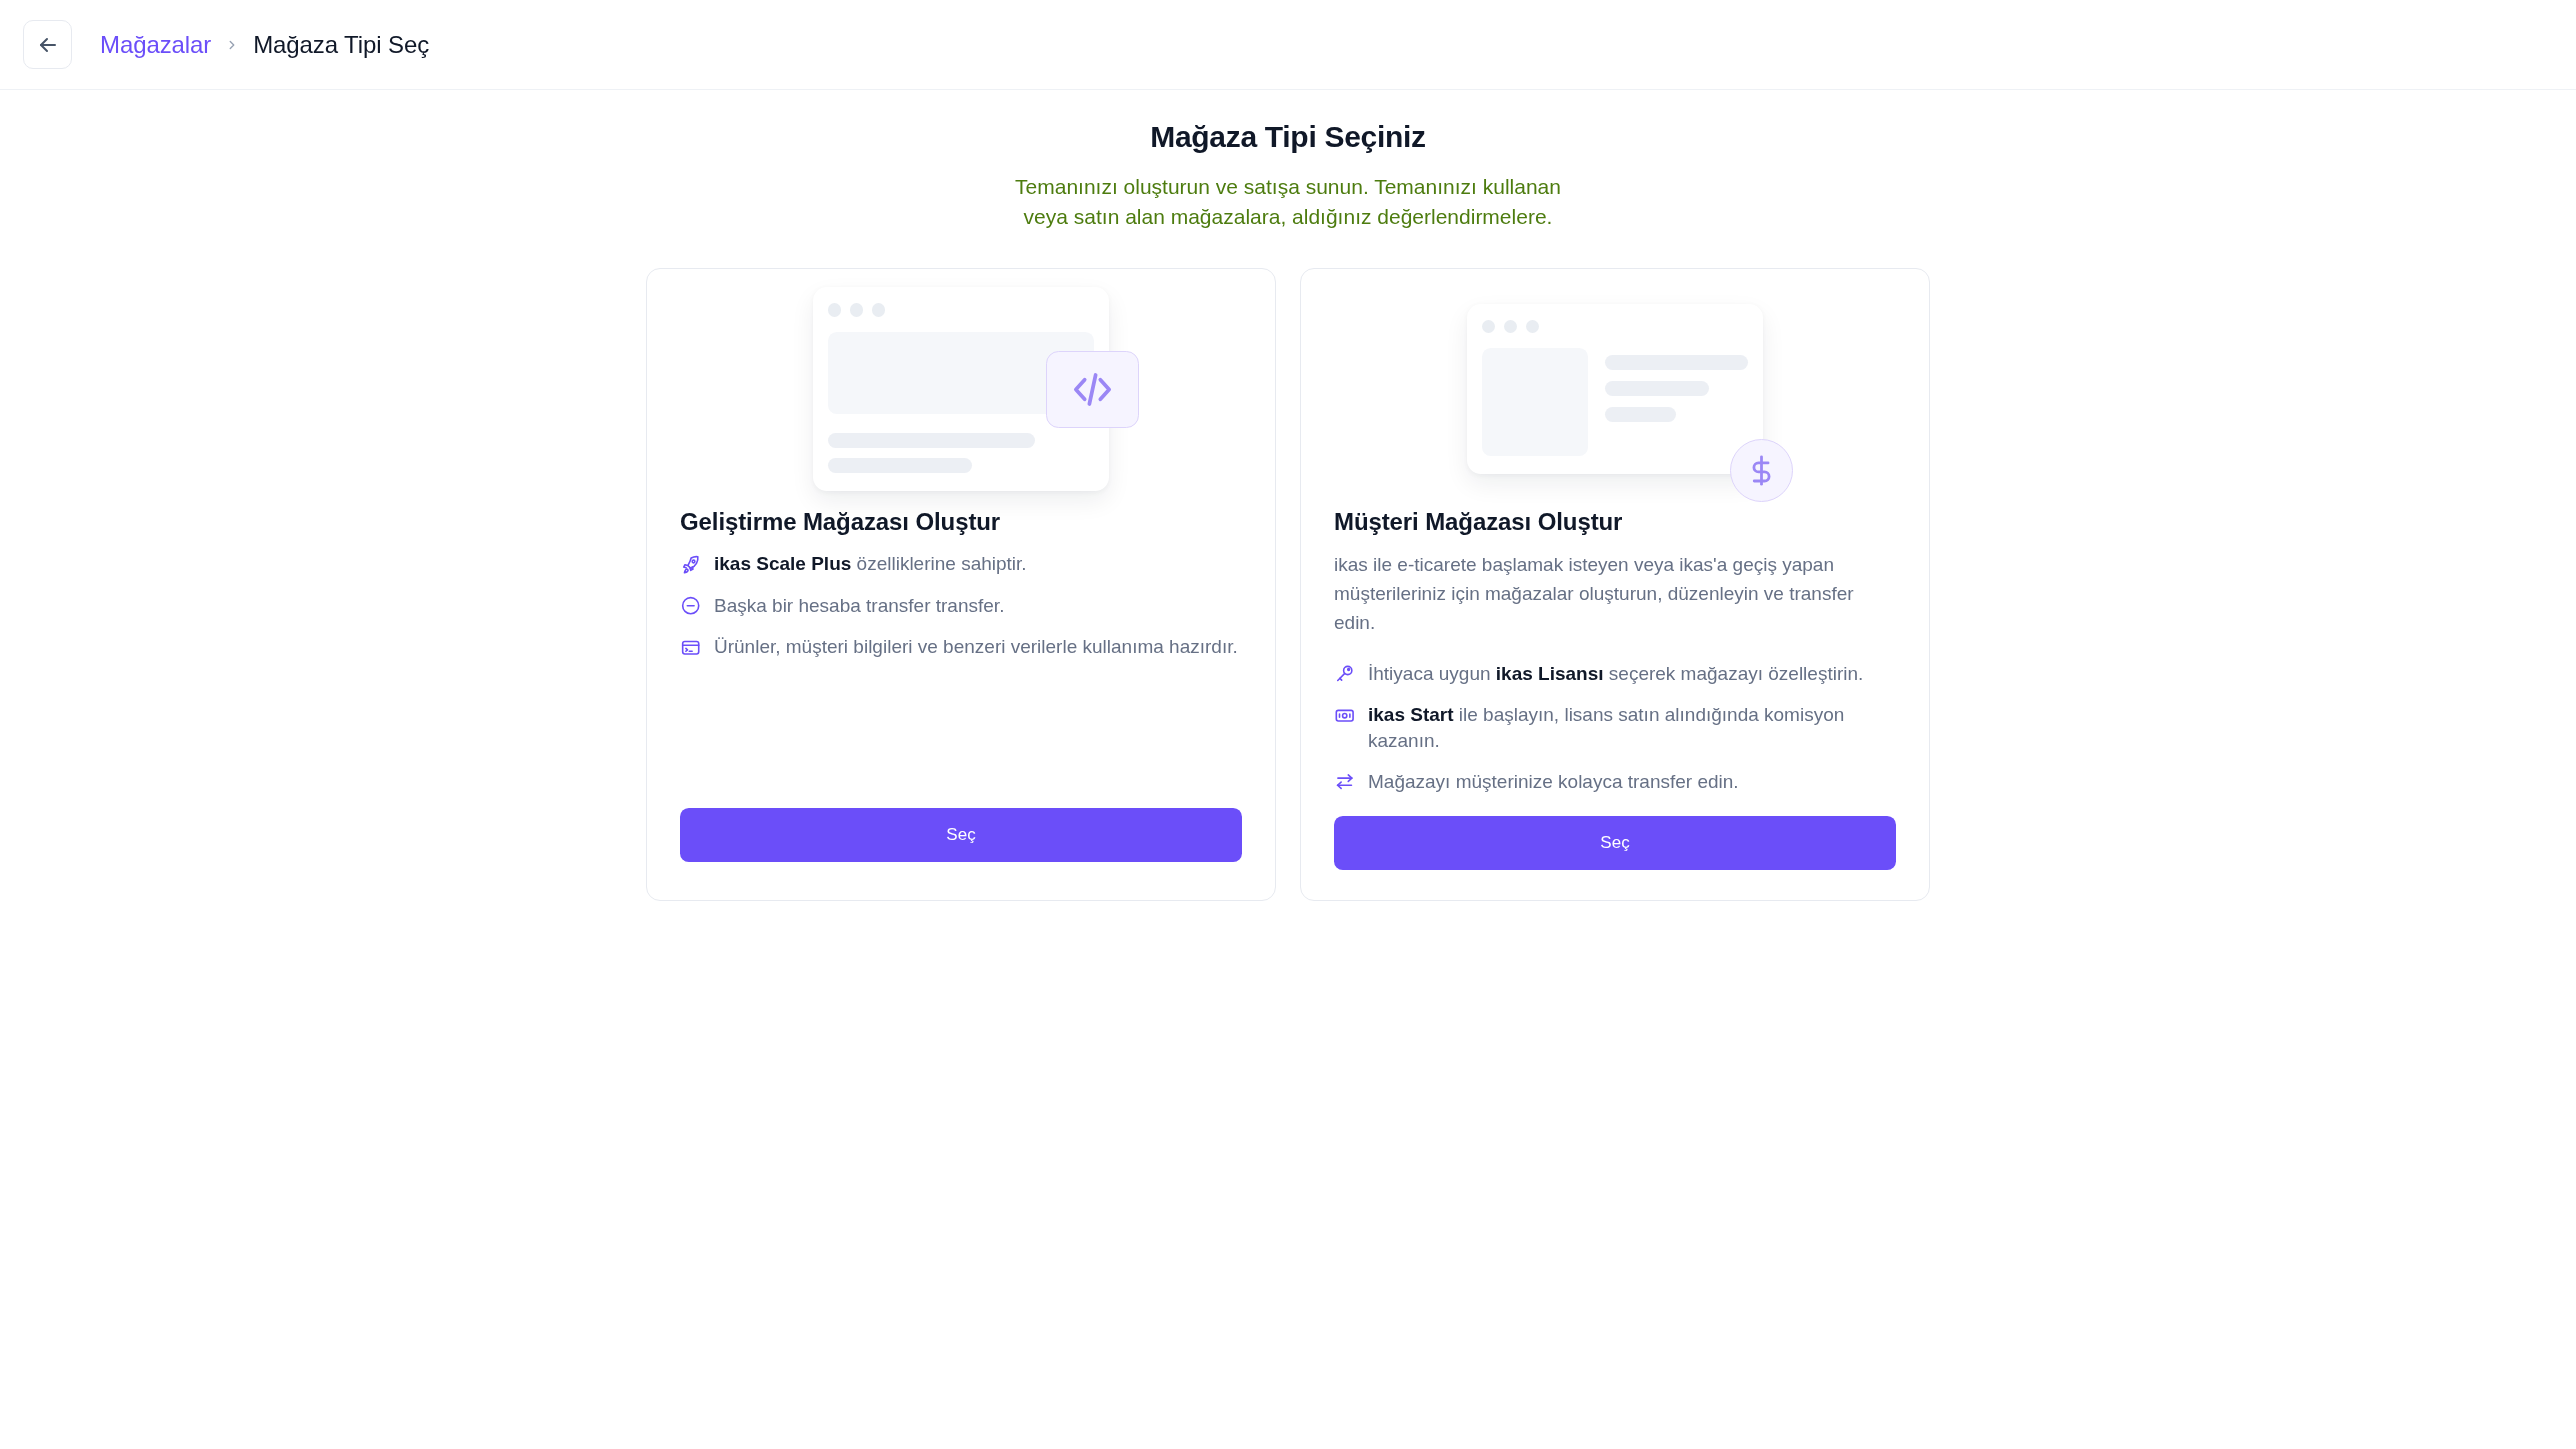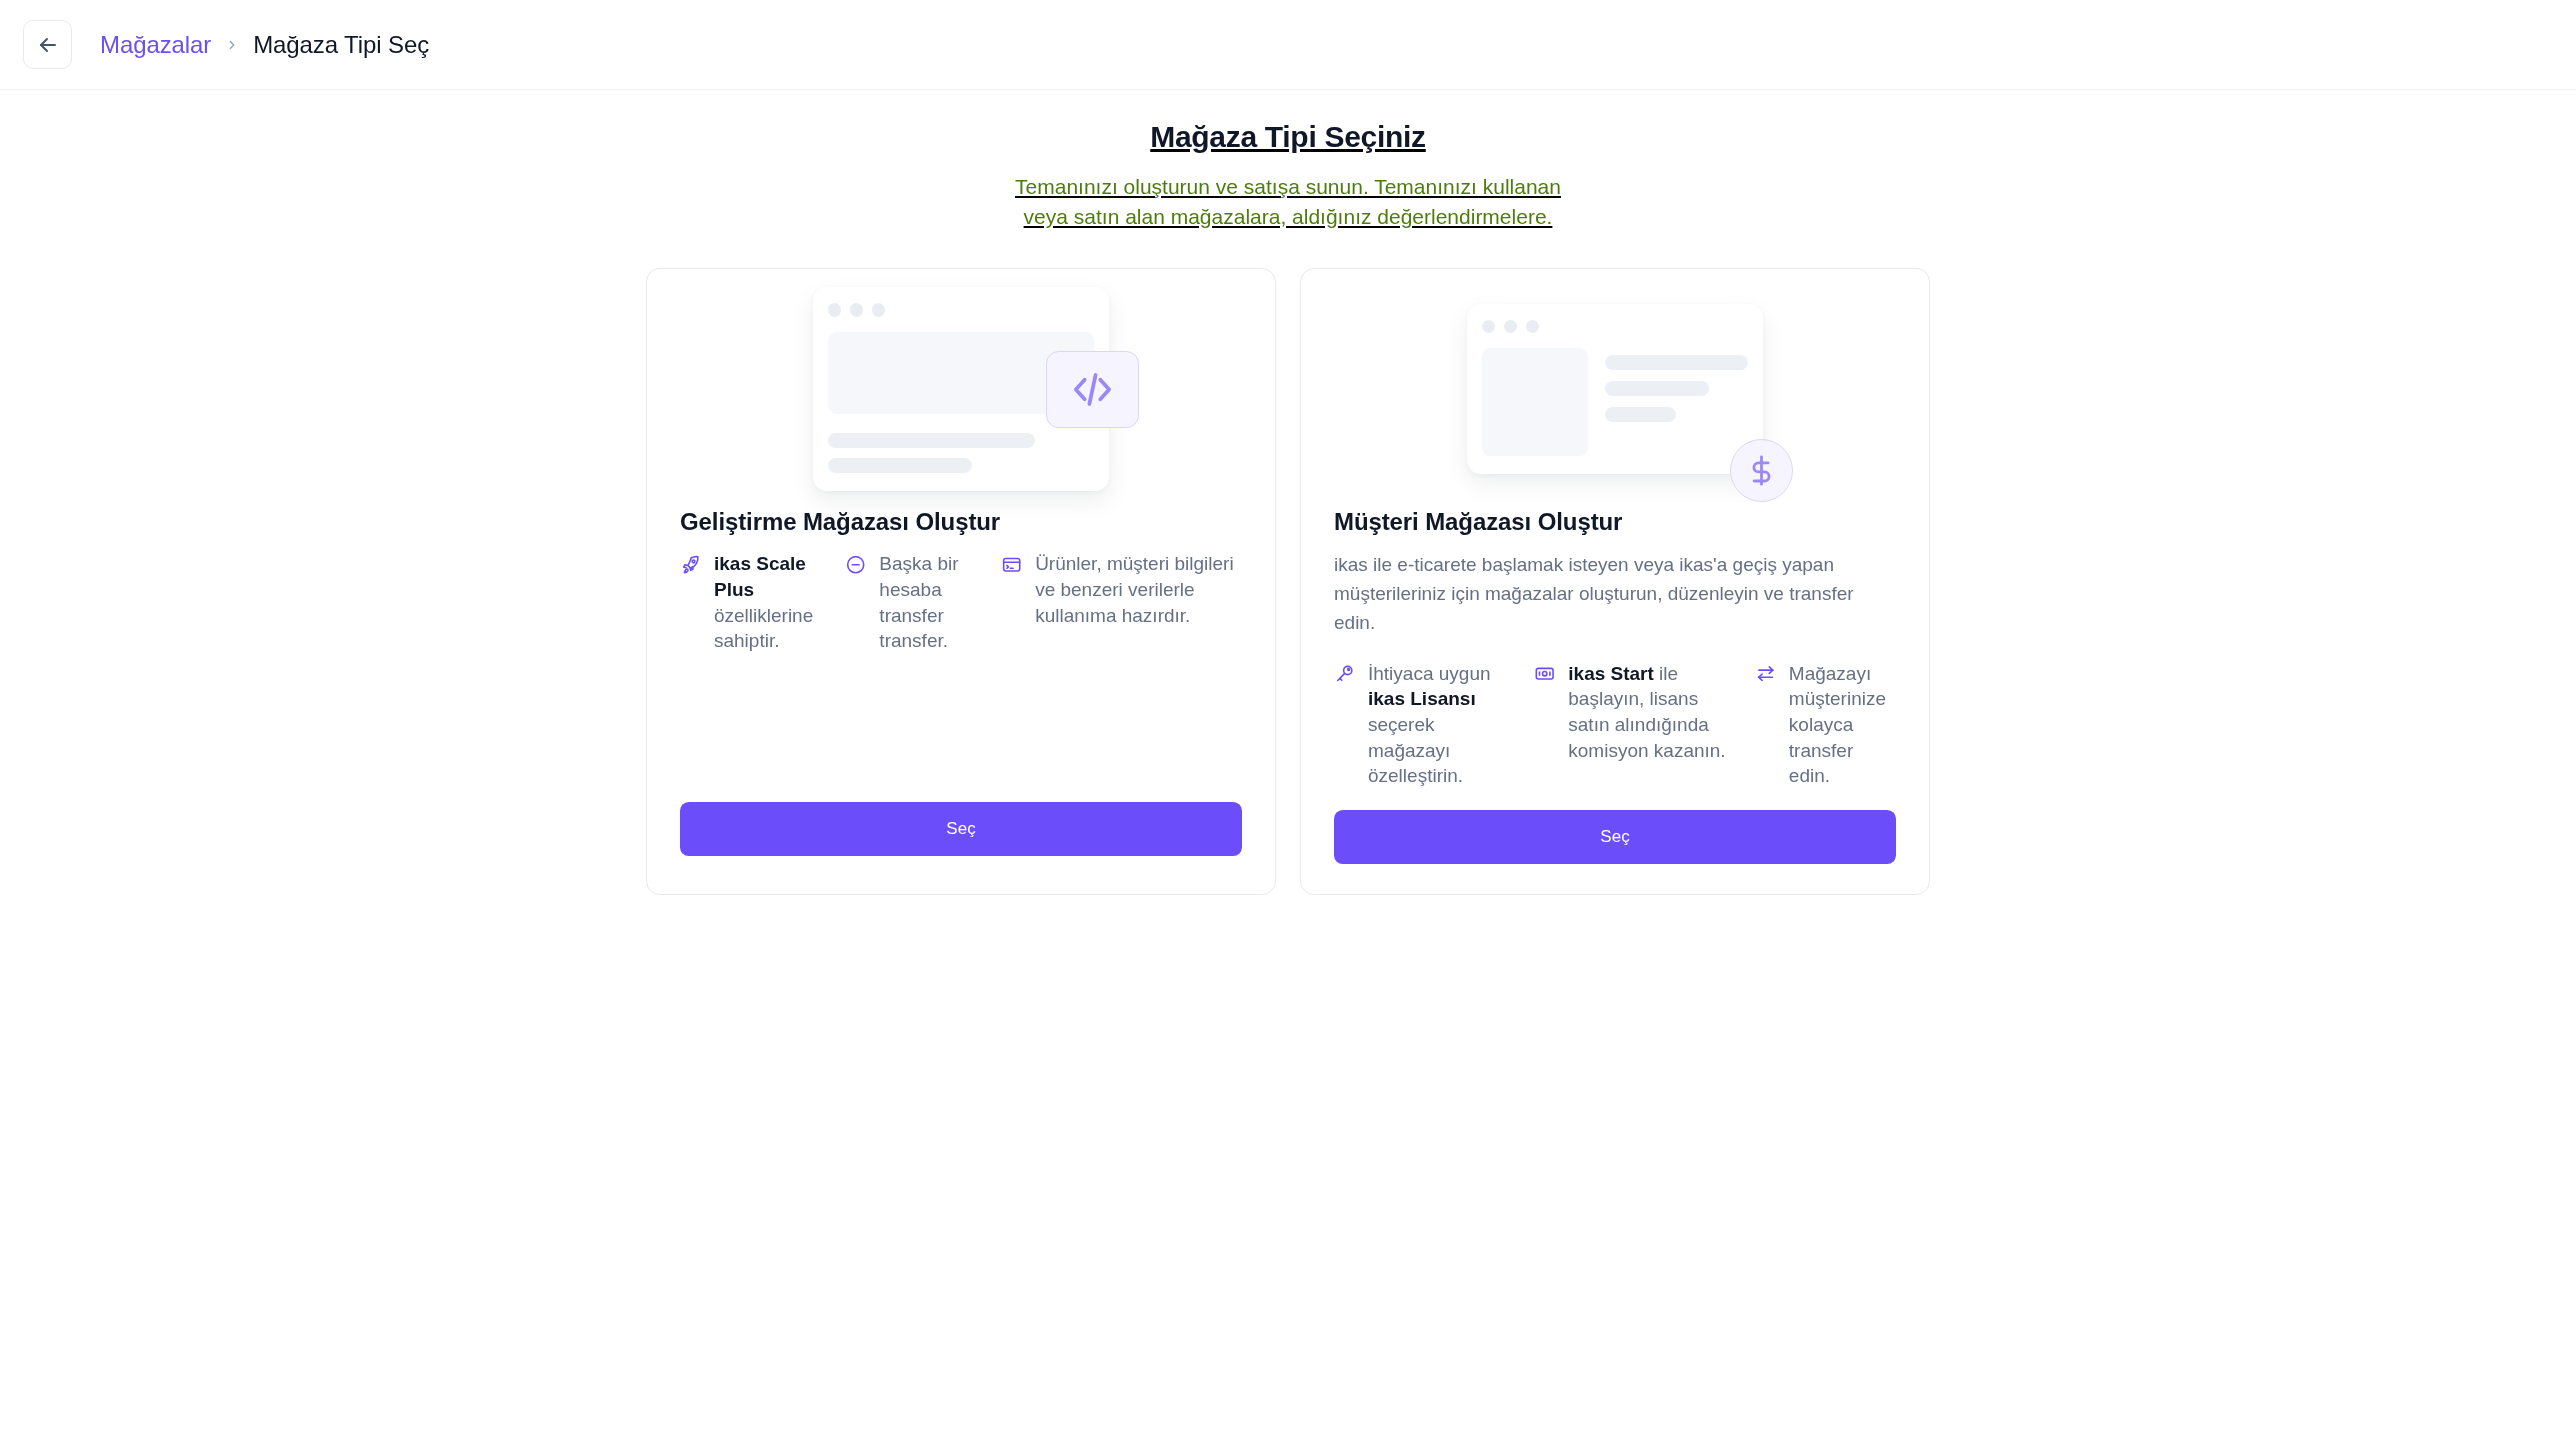--- a/index.html
+++ b/index.html
@@ -63,21 +63,20 @@
     font-size: 24px;
     color: #101828;
     letter-spacing: -0.1px;
     white-space: nowrap;
   }
 
   
   .page-head {
     text-align: center;
     margin-top: 30px;
-    text-decoration: underline;
   }
   .page-title {
     font-size: 30px;
     font-weight: bold;
     color: #101828;
     letter-spacing: -0.3px;
   }
   .page-subtitle {
     margin-top: 17.6px;
     font-size: 21px;
@@ -185,21 +184,21 @@
     letter-spacing: -0.1px;
     margin-bottom: 15px;
   }
   .card-desc {
     font-size: 19px;
     line-height: 1.52;
     color: #667085;
     margin-bottom: 22.6px;
   }
 
-  .feature-list { display: flex; flex-direction: row; gap: 15.7px; }
+  .feature-list { display: flex; flex-direction: column; gap: 15.7px; }
   .feature-item {
     display: flex;
     align-items: flex-start;
     gap: 12.6px;
     font-size: 19px;
     line-height: 1.35;
     color: #667085;
   }
   .feature-icon {
     flex: 0 0 auto;

